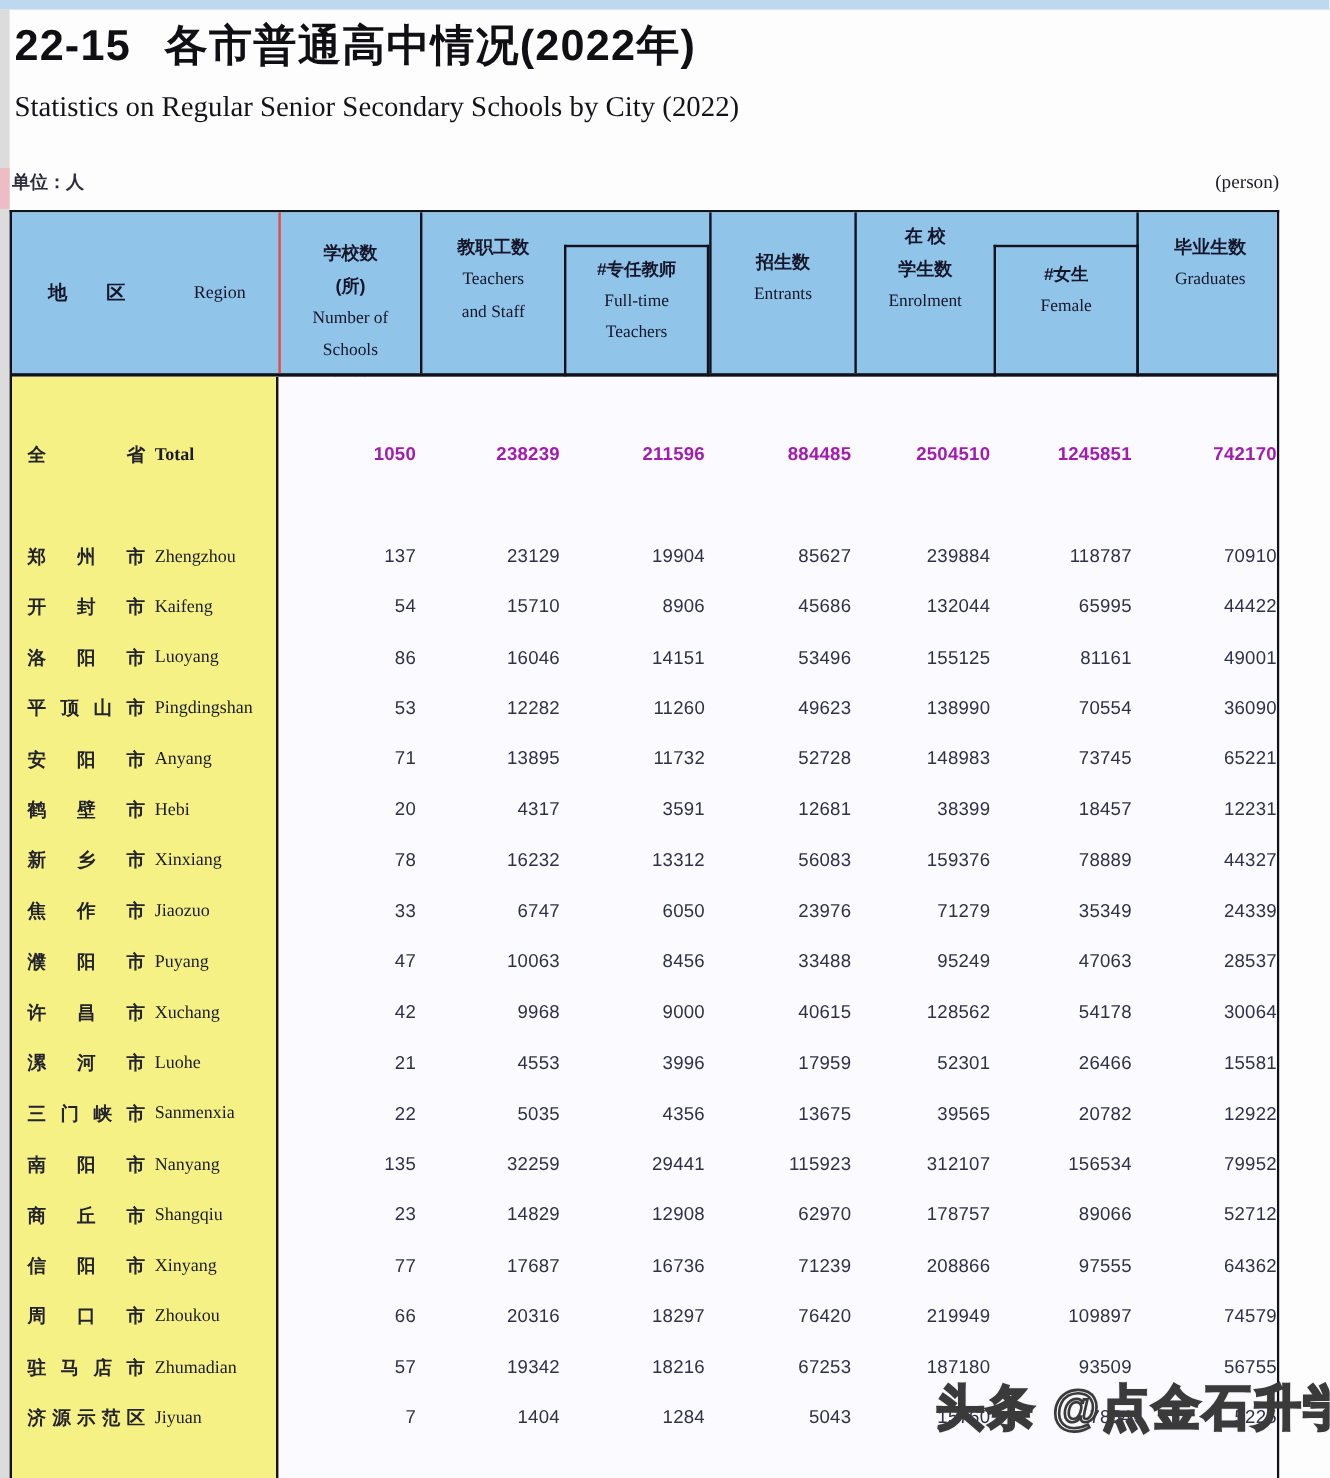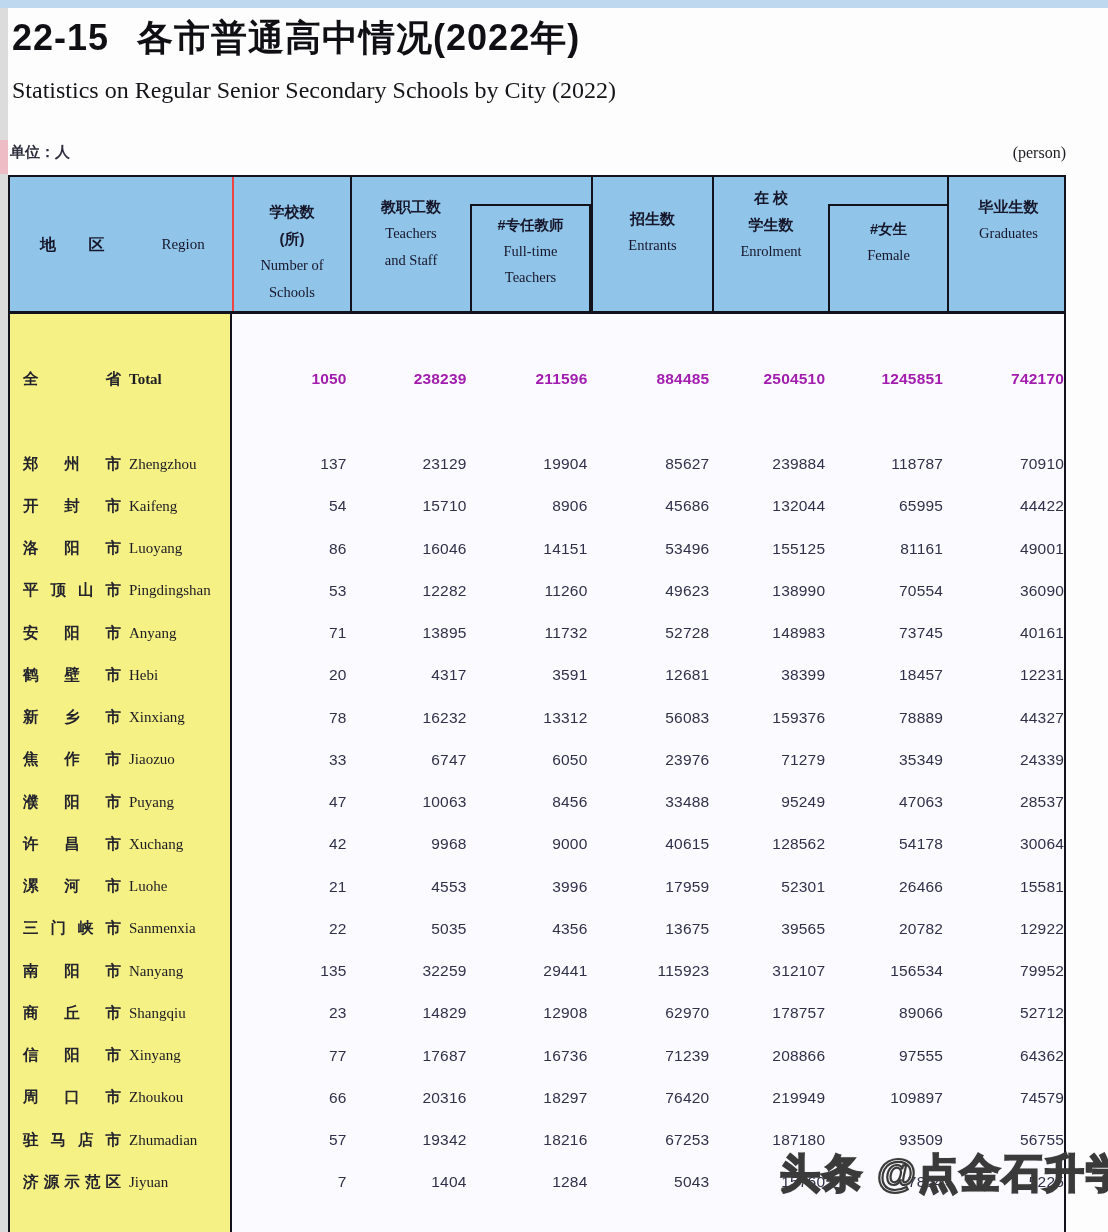--- a/index.html
+++ b/index.html
@@ -228,21 +228,21 @@
     <div class="c-region">
       <span class="cn">安阳市</span>
       <span class="en-name">Anyang</span>
     </div>
     <div class="val c1">71</div>
     <div class="val c2">13895</div>
     <div class="val c3">11732</div>
     <div class="val c4">52728</div>
     <div class="val c5">148983</div>
     <div class="val c6">73745</div>
-    <div class="val c7">40161</div>
+    <div class="val c7">65221</div>
   </div>
 
   <div class="trow">
     <div class="c-region">
       <span class="cn">鹤壁市</span>
       <span class="en-name">Hebi</span>
     </div>
     <div class="val c1">20</div>
     <div class="val c2">4317</div>
     <div class="val c3">3591</div>

